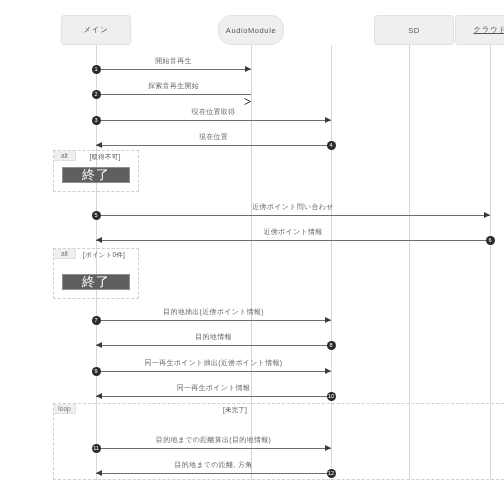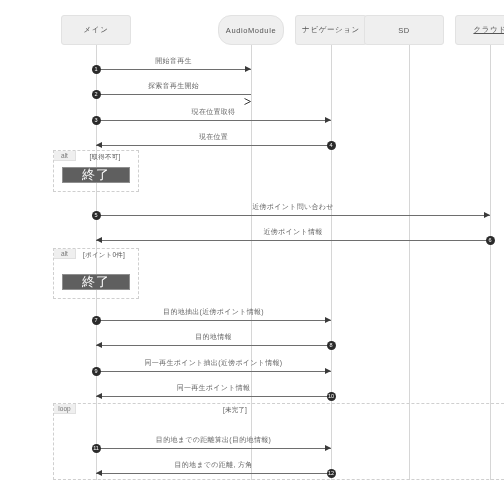--- a/index.html
+++ b/index.html
@@ -203,23 +203,20 @@
       <div class="badge" style="left: 291.5px; top: 468.5px;">12</div>
       <div class="msg-label" style="left: 61px; width: 235px; top: 460px;">目的地までの距離, 方角</div>
     </div>
   <div class="canvas" id="layer-participants">
       <div class="participant" style="left: 26px; top: 15px; width: 70px;">
         <span>メイン</span>
       </div>
       <div class="participant" style="left: 183px; top: 15px; width: 66px; border-radius: 13px;">
         <span>AudioModule</span>
       </div>
-      <div class="participant" style="left: 260px; top: 15px; width: 72px;">
-        <span>ナビゲーション</span>
-      </div>
-      <div class="participant" style="left: 329px; top: 15px; width: 80px;">
+      <div class="participant" style="left: 339px; top: 15px; width: 80px;">
         <span>SD</span>
       </div>
       <div class="participant" style="left: 420px; top: 15px; width: 70px; text-decoration: underline;">
         <span>クラウド</span>
       </div>
     </div>
 </div>
 
 </body></html>

